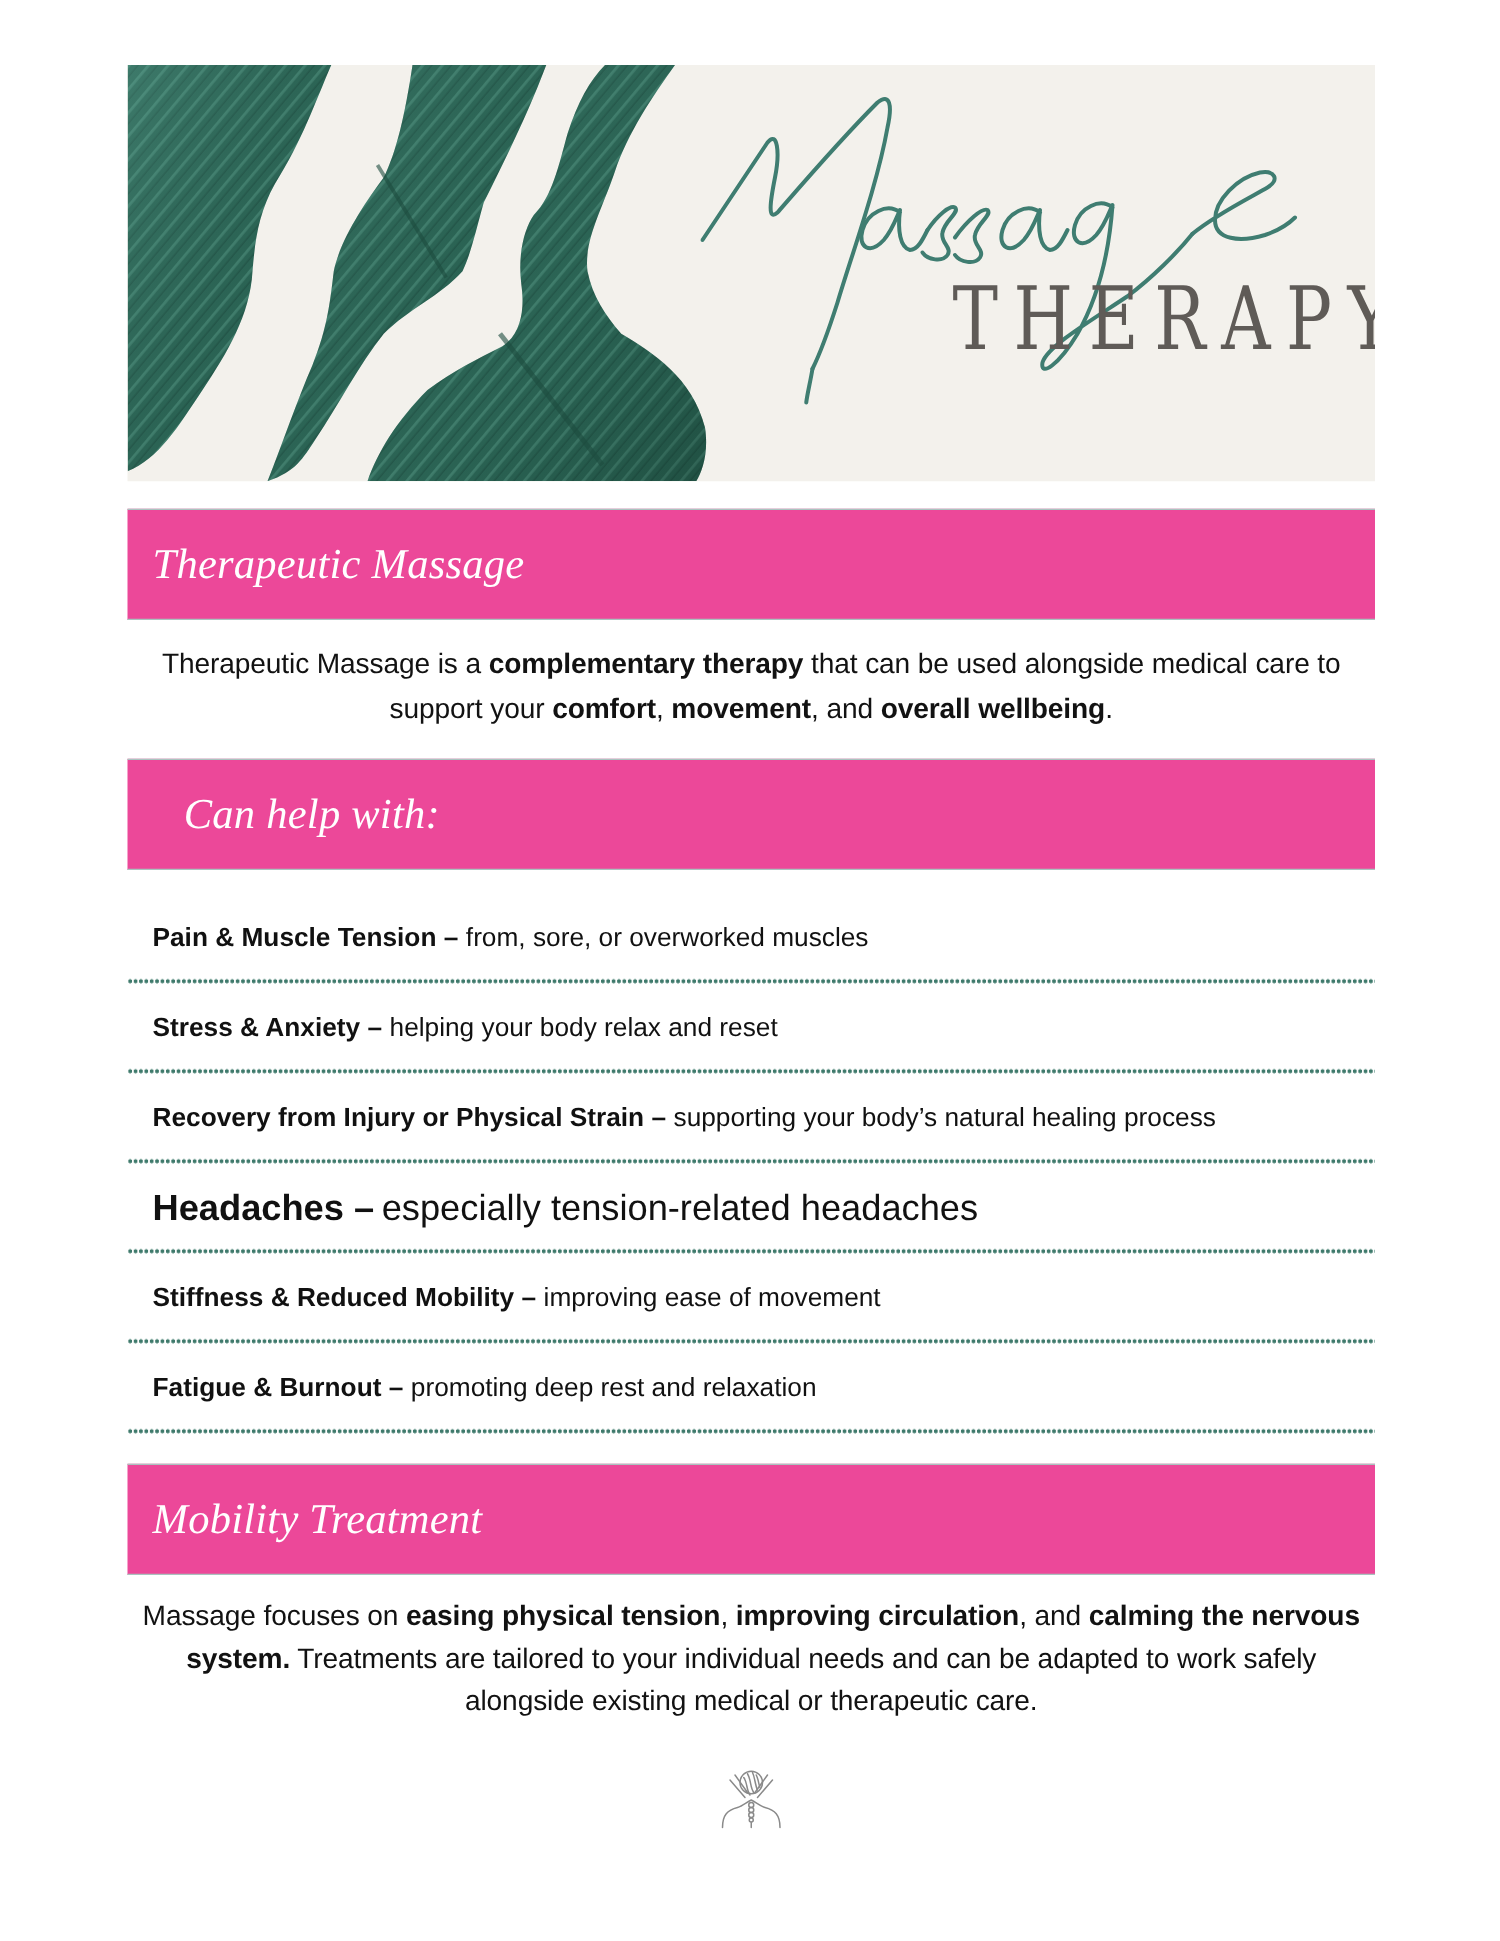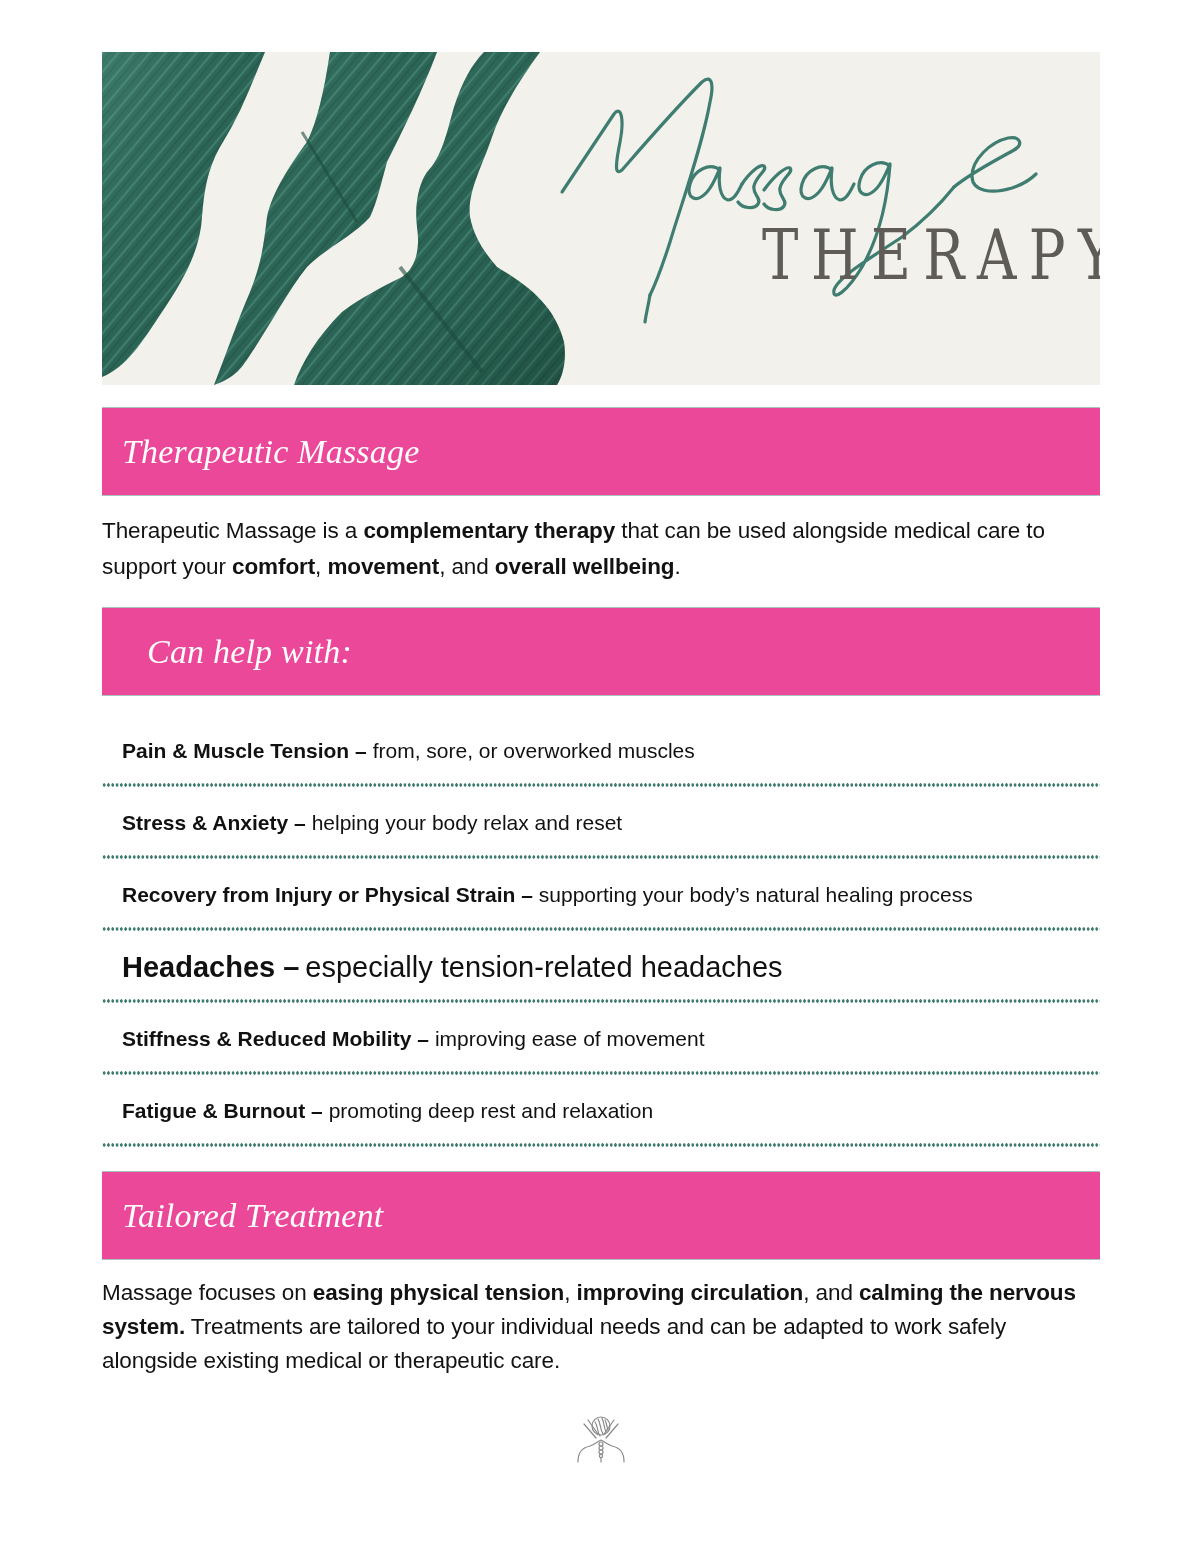--- a/index.html
+++ b/index.html
@@ -80,20 +80,21 @@
       color: #ffffff;
       font-size: 34px;
       letter-spacing: 0.2px;
     }
 
     .paragraph {
       font-size: 22.5px;
       line-height: 36px;
       color: #121212;
       letter-spacing: -0.1px;
+      text-align: center;
     }
     .paragraph b {
       font-weight: bold;
     }
 
     
     .help-list {
       list-style: none;
       margin: 0;
       padding: 0;
@@ -230,21 +231,21 @@
       <div class="dots"></div>
     </li>
     <li class="help-item">
       <b>Fatigue &amp; Burnout –</b>
       <span>promoting deep rest and relaxation</span>
       <div class="dots"></div>
     </li>
   </ul>
 
   <div class="section-header" style="margin-top:24px;">
-    <span>Tailored Treatment</span>
+    <span>Mobility Treatment</span>
   </div>
   <p class="paragraph" style="margin:16px 0 0 0; width:998px; line-height:34px;">
     <span>Massage focuses on </span><b>easing physical tension</b><span>, </span><b>improving circulation</b><span>, and </span><b>calming the nervous system.</b><span> Treatments are tailored to your individual needs and can be adapted to work safely alongside existing medical or therapeutic care.</span>
   </p>
 </div>
 
 <svg class="logo" viewBox="0 0 54 54">
   <g fill="none" stroke="#8a8a8a" stroke-width="1.2" stroke-linecap="round" stroke-linejoin="round">
 
     <circle cx="27" cy="14" r="9"></circle>

